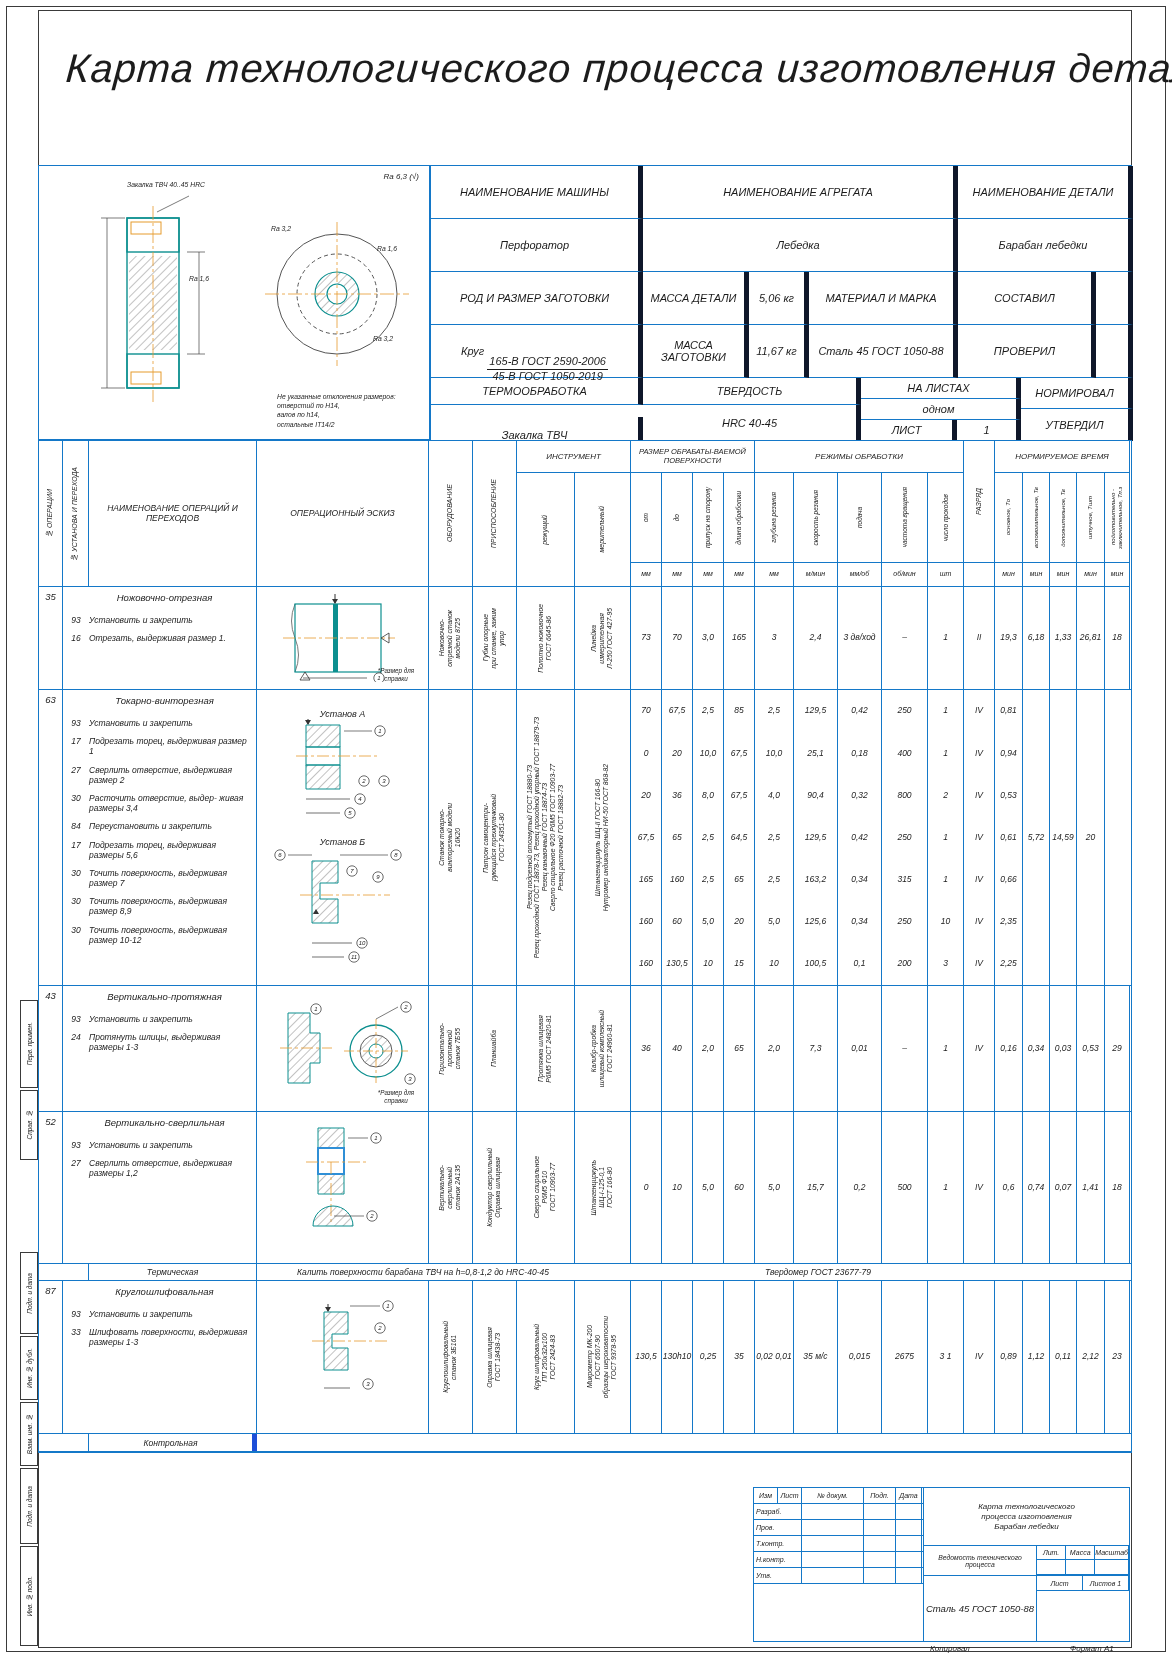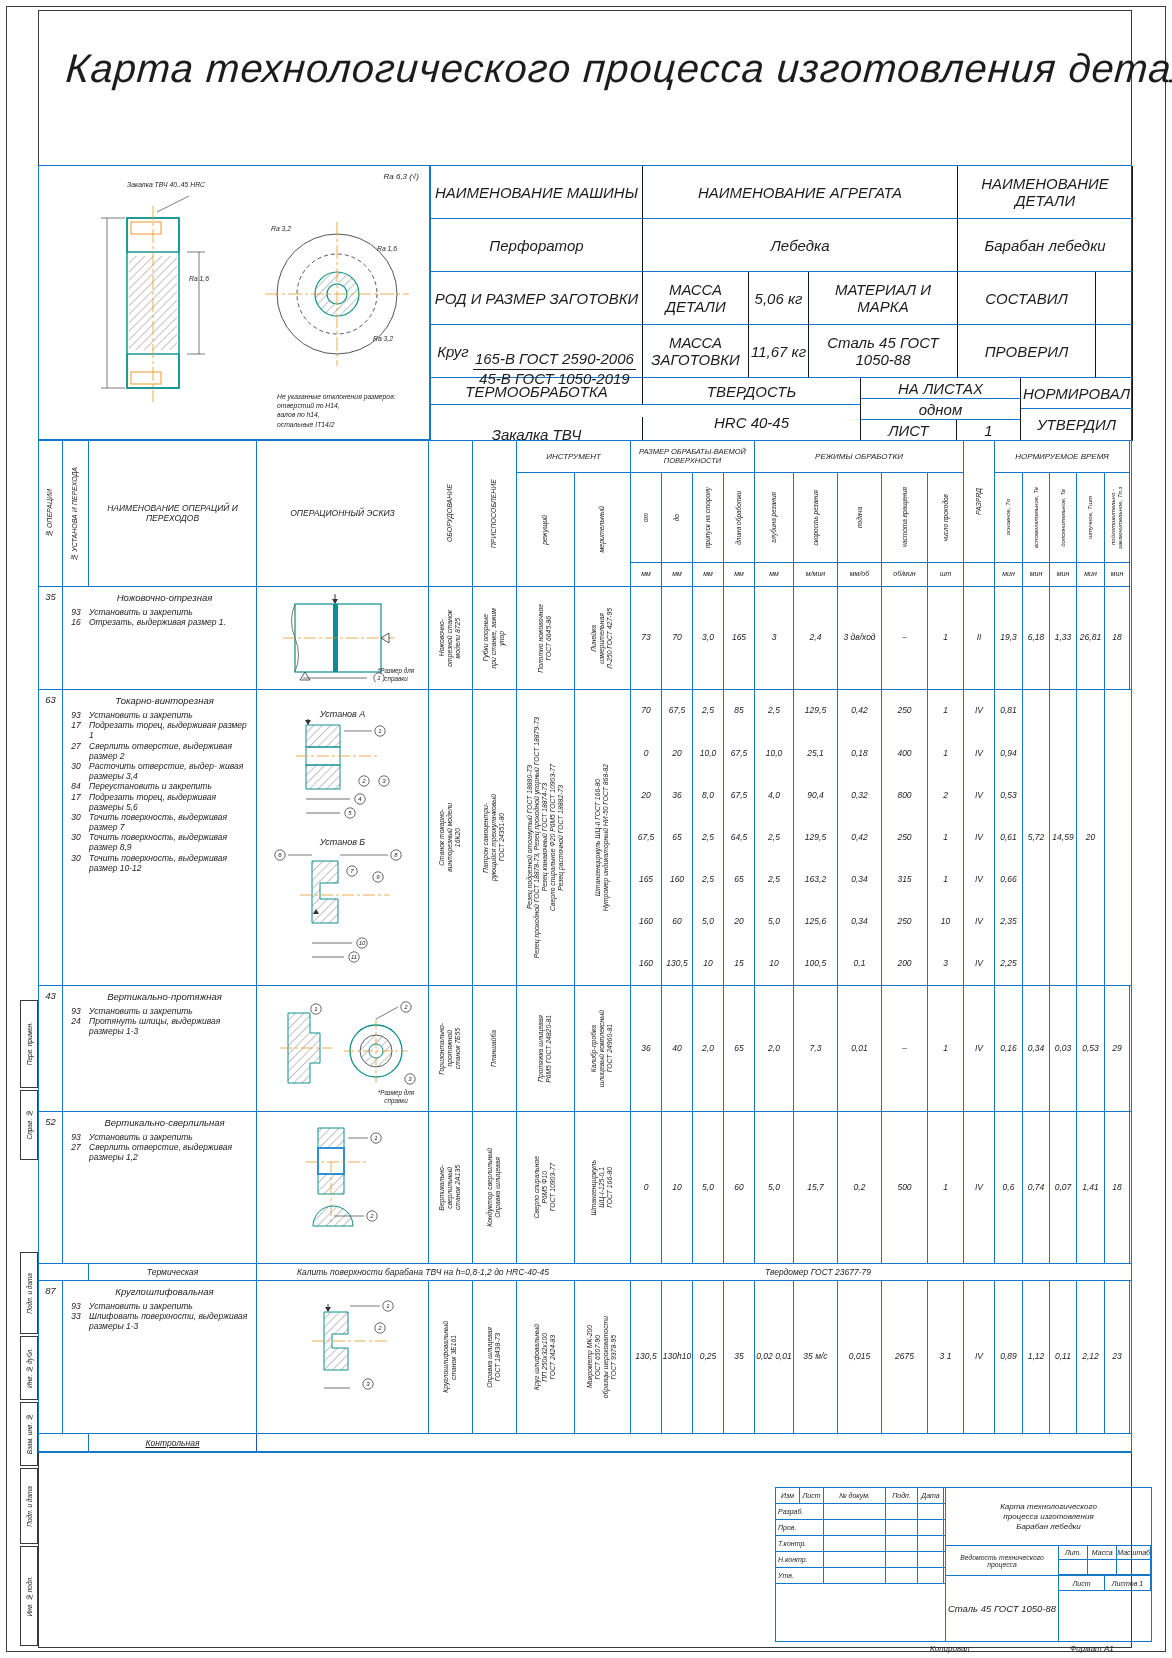--- a/index.html
+++ b/index.html
@@ -6,52 +6,52 @@
   *{box-sizing:border-box;}
   .page{position:relative;width:1172px;height:1658px;background:#ffffff;margin:0 auto;
         font-family:"Liberation Sans",sans-serif;font-style:italic;color:#1c1c1c;overflow:hidden;}
   .outer-border{position:absolute;left:6px;top:6px;right:6px;bottom:6px;border:1.5px solid #3a3a3a;}
   .frame{position:absolute;left:38px;top:10px;width:1094px;height:1638px;border:1.6px solid #3a3a3a;}
   .doc-title{position:absolute;left:66px;top:46px;font-size:40px;letter-spacing:1px;
              font-style:italic;white-space:nowrap;transform:skewX(-4deg);}
   
   .draw-cell{position:absolute;left:38px;top:165px;width:392px;height:275px;border:1px solid #1478c8;}
   .info-tbl{position:absolute;left:430px;top:165px;width:702px;height:275px;}
-  .info-tbl .cell{position:absolute;border-right:1px solid #0f172a;border-bottom:1px solid #1478c8;
-        display:flex;align-items:center;justify-content:center;text-align:center;font-size:15px;padding:1px;}
+  .info-tbl .cell{position:absolute;border-right:5px solid #0f172a;border-bottom:1px solid #1478c8;
+        display:flex;align-items:center;justify-content:center;text-align:center;font-size:11px;padding:1px;}
   .info-tbl{border:1px solid #1478c8;border-right:none;border-bottom:none;}
   .frac{display:inline-block;text-align:center;line-height:1.25;}
   .frac .top{border-bottom:1px solid #1c1c1c;display:block;padding:0 2px;margin-top:36px;}
   
   .mt{position:absolute;left:38px;top:440px;width:1094px;border:1.4px solid #1478c8;background:#fff;}
   .grid23{display:grid;grid-template-columns:24px 26px 168px 172px 44px 44px 58px 56px 31px 31px 31px 31px 39px 44px 44px 46px 36px 31px 28px 27px 27px 28px 25px;}
   .hc{border-right:1px solid #1478c8;border-bottom:1px solid #1478c8;display:flex;align-items:center;
       justify-content:center;text-align:center;font-size:8px;line-height:1.15;padding:1px;overflow:hidden;}
   .vt{writing-mode:vertical-rl;transform:rotate(180deg);white-space:nowrap;}
   .vtw{writing-mode:vertical-rl;transform:rotate(180deg);}
   .op-row{position:relative;border-bottom:1px solid #1478c8;}
   .oc{border-right:1px solid #1478c8;position:relative;overflow:hidden;font-size:8.5px;}
   .num-col{display:flex;justify-content:center;padding-top:4px;font-size:9.5px;}
-  .nm-grid{display:grid;grid-template-columns:26px 1fr;align-content:start;row-gap:0;padding-top:3px;}
+  .nm-grid{display:grid;grid-template-columns:26px 1fr;align-content:start;row-gap:8px;padding-top:3px;}
   .nm-title{grid-column:1/3;text-align:center;font-size:9.5px;padding:2px 0 4px 10px;}
   .tr-num{text-align:center;font-size:8.5px;}
   .tr-txt{font-size:8.5px;padding-right:3px;line-height:1.2;}
   .tools{display:flex;flex-direction:row;align-items:center;justify-content:center;gap:1px;height:100%;}
   .tools span{font-size:6.8px;line-height:1;}
   .vals{display:flex;flex-direction:column;justify-content:space-around;align-items:center;height:100%;text-align:center;line-height:1.1;}
   .vals.single{justify-content:center;}
   .sk{position:relative;width:100%;height:100%;display:flex;flex-direction:column;align-items:center;justify-content:center;}
   .sk .cap{font-size:9px;}
   .sk .note{position:absolute;right:3px;bottom:6px;width:58px;font-size:6.3px;line-height:1.3;text-align:center;}
   .thin-row{display:grid;border-bottom:1px solid #1478c8;font-size:8.5px;align-items:center;}
   .thin-row>div{height:100%;display:flex;align-items:center;}
   
   .dtext{position:absolute;font-size:6.8px;line-height:1.35;}
   
-  .tb{position:absolute;left:775px;top:1487px;width:377px;height:155px;border:1.4px solid #1478c8;display:flex;font-size:7px;}
+  .tb{position:absolute;left:753px;top:1487px;width:377px;height:155px;border:1.4px solid #1478c8;display:flex;font-size:7px;}
   .tb .lcol{width:170px;border-right:1px solid #1478c8;display:grid;grid-template-rows:16px 16px 16px 16px 16px 16px 1fr;}
   .tb .lrow{display:grid;grid-template-columns:24px 24px 62px 32px 26px;border-bottom:1px solid #1478c8;}
   .tb .lrow span{border-right:1px solid #1478c8;display:flex;align-items:center;justify-content:center;overflow:hidden;}
   .tb .rcol{flex:1;display:flex;flex-direction:column;}
   .tb .titlecell{height:58px;border-bottom:1px solid #1478c8;display:flex;flex-direction:column;align-items:center;justify-content:center;text-align:center;font-size:8px;line-height:1.25;}
   .tb .mid{display:flex;height:30px;border-bottom:1px solid #1478c8;}
   .tb .mid .vd{flex:1;border-right:1px solid #1478c8;display:flex;align-items:center;justify-content:center;text-align:center;font-size:6.8px;}
   .tb .lit{width:92px;display:grid;grid-template-columns:1fr 1fr 1fr;grid-template-rows:14px 1fr;}
   .tb .lit span{border-right:1px solid #1478c8;border-bottom:1px solid #1478c8;display:flex;align-items:center;justify-content:center;}
   .tb .bot{flex:1;display:flex;}
@@ -892,21 +892,21 @@
           </div>
           <div class="oc vals single">
             <span>2,12</span>
           </div>
           <div class="oc vals single">
             <span>23</span>
           </div>
         </div>
         <div class="thin-row" style="height: 18px; grid-template-columns: 50px 168px 1fr;">
           <div style="border-right:1px solid #1478c8;"></div>
-  <div style="justify-content:center;border-right:1px solid #1d4ed8;text-decoration:underline;">Контрольная</div>
+  <div style="justify-content:center;border-right:5px solid #1d4ed8;">Контрольная</div>
         </div>
       </div>
   </div>
 
   <div class="tb">
     <div class="lcol" id="tb-left">
         <div class="lrow">
           <span>Изм</span>
           <span>Лист</span>
           <span>№ докум.</span>

